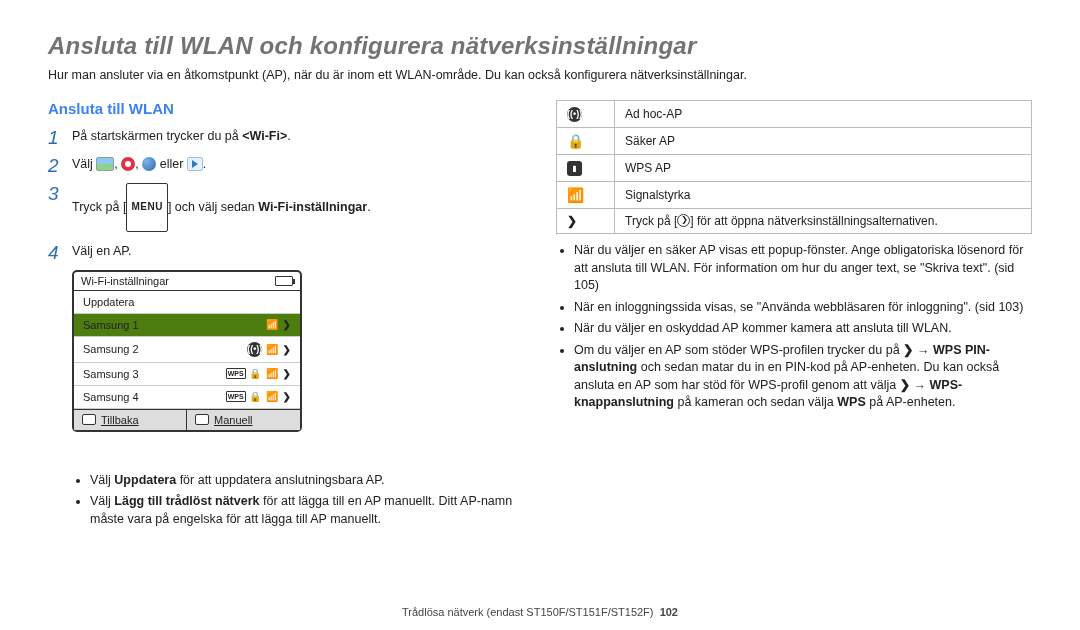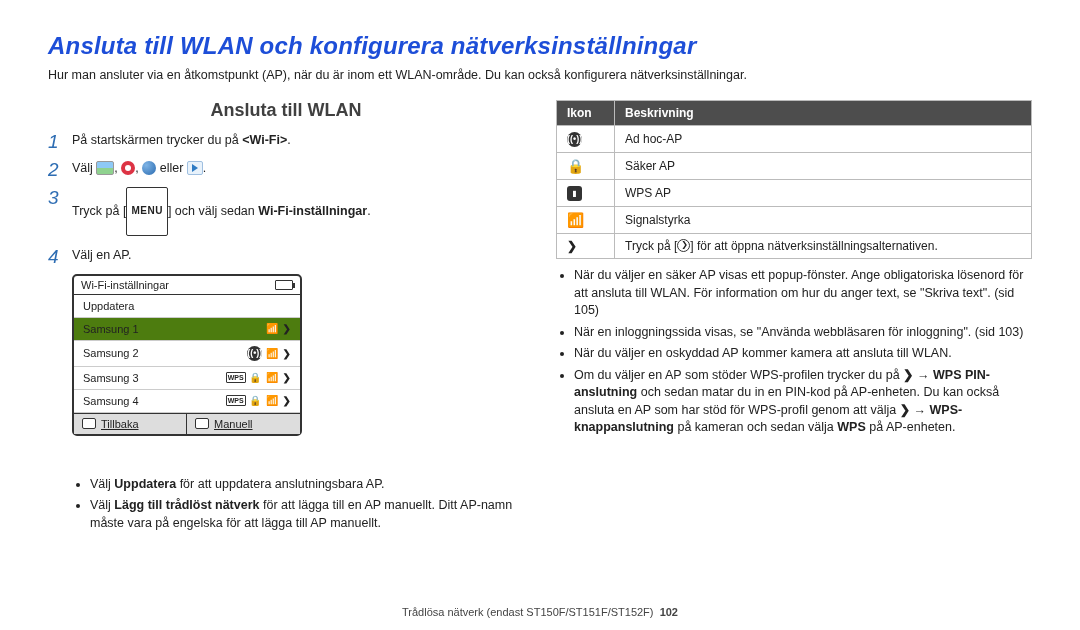--- a/index.html
+++ b/index.html
@@ -8,34 +8,33 @@
     font-family: "Segoe UI", Arial, sans-serif;
     font-size: 12.5px;
     color: #222;
     background: #fff;
     width: 1080px;
     height: 630px;
     padding: 32px 48px 12px 48px;
     position: relative;
   }
   h1 {
-    color: #1d4ed8;
+    color: #737373;
     font-weight: 700;
     font-size: 24px;
     margin: 0 0 8px 0;
     font-style: italic;
     letter-spacing: .2px;
   }
   .intro { margin: 0 0 18px 0; font-size: 12.5px; }
   h2 {
-    color: #404040;
-    font-size: 18px;
+    color: #3b82f6;
+    font-size: 15px;
     font-weight: 700;
     margin: 0 0 10px 0;
-    text-align: center;
   }
   .cols {
     display: flex;
     gap: 32px;
   }
   .col { width: 50%; }
   ol.steps {
     list-style: none;
     padding: 0;
     margin: 0;
@@ -250,24 +249,20 @@
 
     <ul class="bul" style="margin-left:24px;margin-top:40px;">
       <li><span>Välj </span><b>Uppdatera</b><span> för att uppdatera anslutningsbara AP.</span></li>
       <li><span>Välj </span><b>Lägg till trådlöst nätverk</b><span> för att lägga till en AP manuellt. Ditt AP-namn måste vara på engelska för att lägga till AP manuellt.</span></li>
     </ul>
   </div>
 
   <div class="col">
     <table class="ikon">
       <tbody>
-          <tr>
-        <th class="col-narrow">Ikon</th>
-        <th>Beskrivning</th>
-      </tr>
       <tr>
         <td class="col-narrow"><span class="adhoc">((•))</span></td>
         <td>Ad hoc-AP</td>
       </tr>
       <tr>
         <td class="col-narrow"><span class="tbl-icon lock"></span></td>
         <td>Säker AP</td>
       </tr>
       <tr>
         <td class="col-narrow"><span class="wpstbl">▮</span></td>

